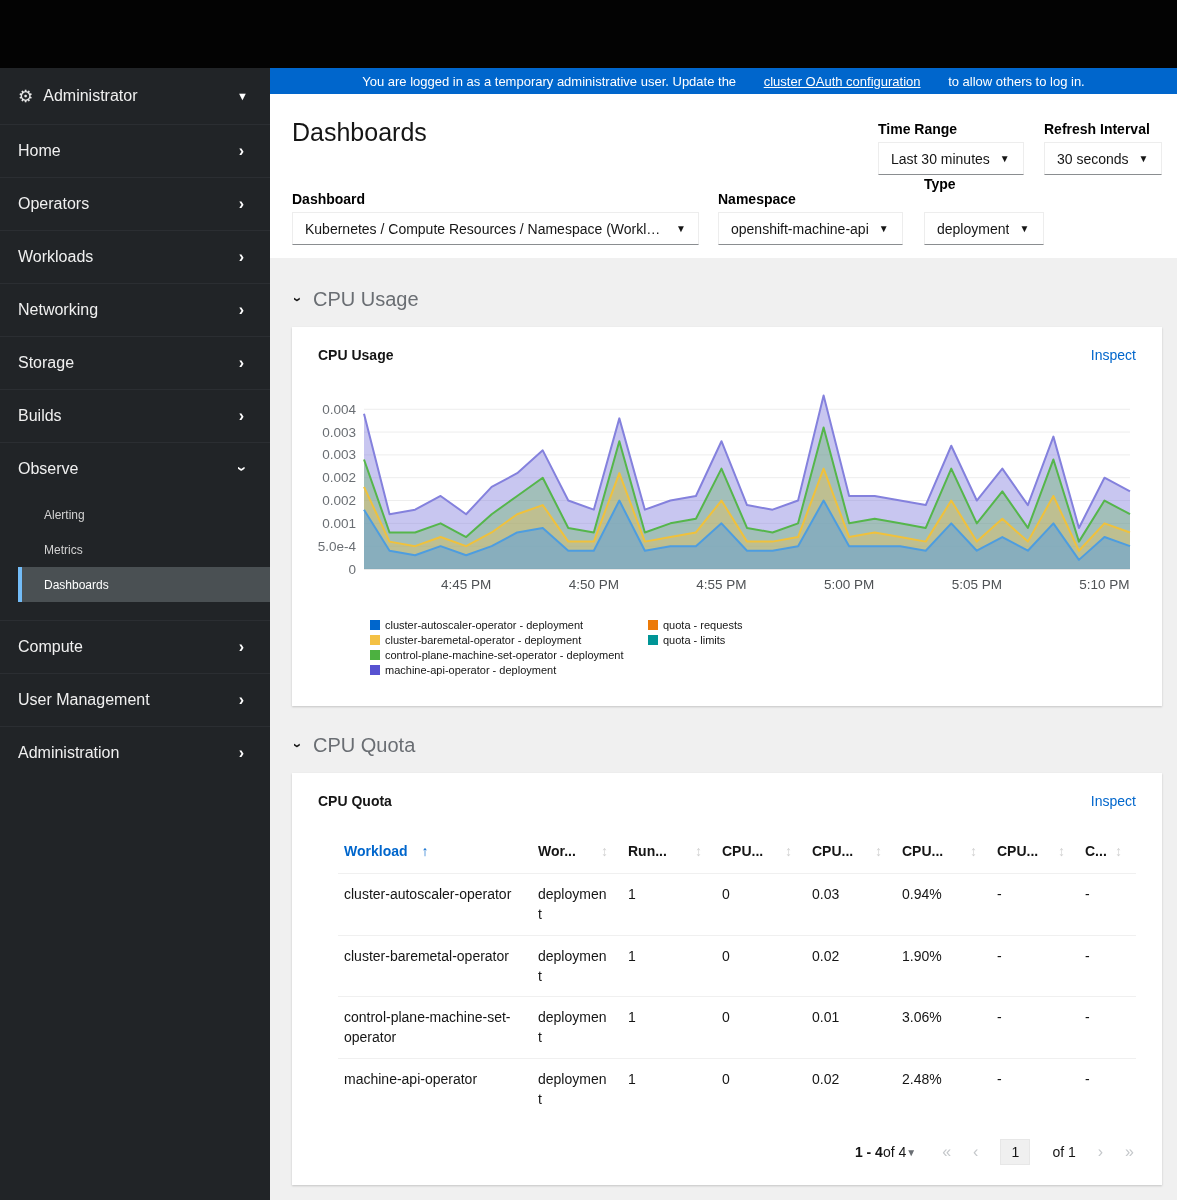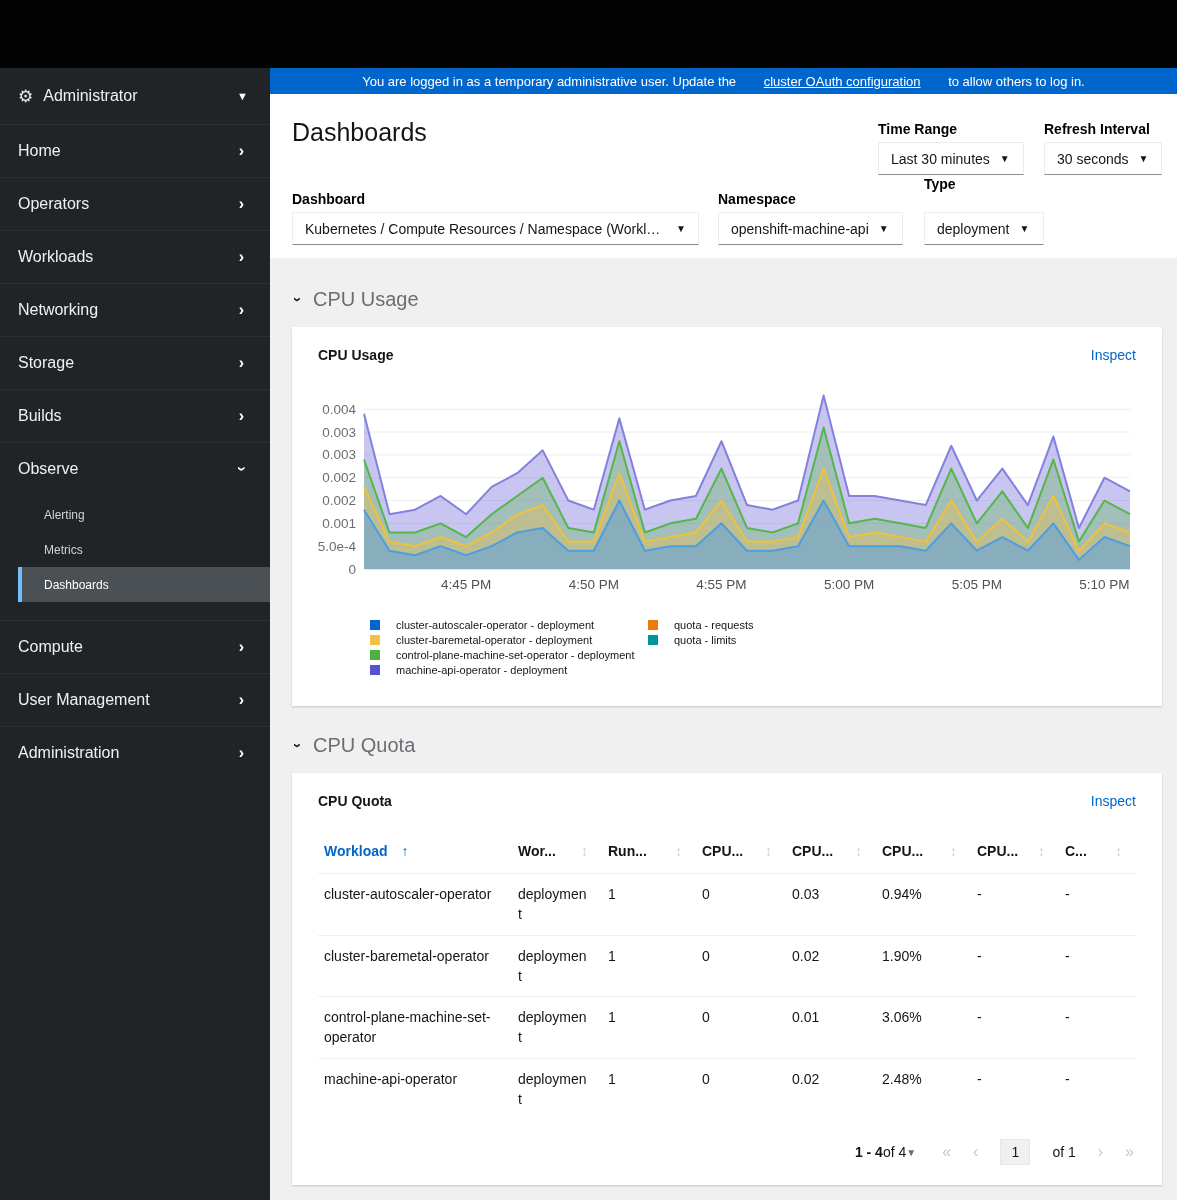--- a/index.html
+++ b/index.html
@@ -43,25 +43,25 @@
   .card { background:#fff; box-shadow:0 1px 2px 0 rgba(3,3,3,0.18); margin-bottom:28px; }
   .card-head { display:flex; align-items:center; justify-content:space-between; padding:20px 26px 0 26px; }
   .card-title { font-size:14px; font-weight:700; color:#151515; }
   .inspect { font-size:14px; color:#0066cc; text-decoration:none; cursor:pointer; }
 
   
   .chart-wrap { padding:10px 26px 6px 26px; }
   .legend { margin:4px 0 14px 78px; display:flex; font-size:11px; color:#151515; }
   .legend .col { display:flex; flex-direction:column; gap:3px; }
   .legend .col1 { width:278px; }
-  .legend-item { display:flex; align-items:center; gap:16px; white-space:nowrap; }
+  .legend-item { display:flex; align-items:center; gap:5px; white-space:nowrap; }
   .legend-swatch { width:10px; height:10px; flex:none; }
 
   
-  .tbl-wrap { padding:26px 26px 0 26px; }
+  .tbl-wrap { padding:26px 26px 0 26px;margin-left:20px; }
   table { width:100%; border-collapse:collapse; table-layout:fixed; }
   th { text-align:left; font-size:14px; font-weight:700; color:#151515; padding:8px 0 14px 6px; }
   th .thwrap { display:flex; align-items:center; justify-content:space-between; padding-right:14px; }
   th .thwrap.first { justify-content:flex-start; gap:14px; }
   th.sorted .lbl { color:#0066cc; }
   .sort-icon { color:#d2d2d2; font-size:14px; font-weight:400; }
   .sort-icon.active { color:#0066cc; font-weight:700; }
   td { font-size:14px; color:#151515; padding:10px 14px 10px 6px; border-top:1px solid #f0f0f0; vertical-align:top; line-height:1.45; overflow-wrap:break-word; }
   .pagination { display:flex; align-items:center; justify-content:flex-end; gap:26px; padding:20px 28px 20px 0; font-size:14px; color:#151515; }
   .pag-range { display:flex; align-items:center; gap:0; cursor:pointer;justify-content:space-between; }

